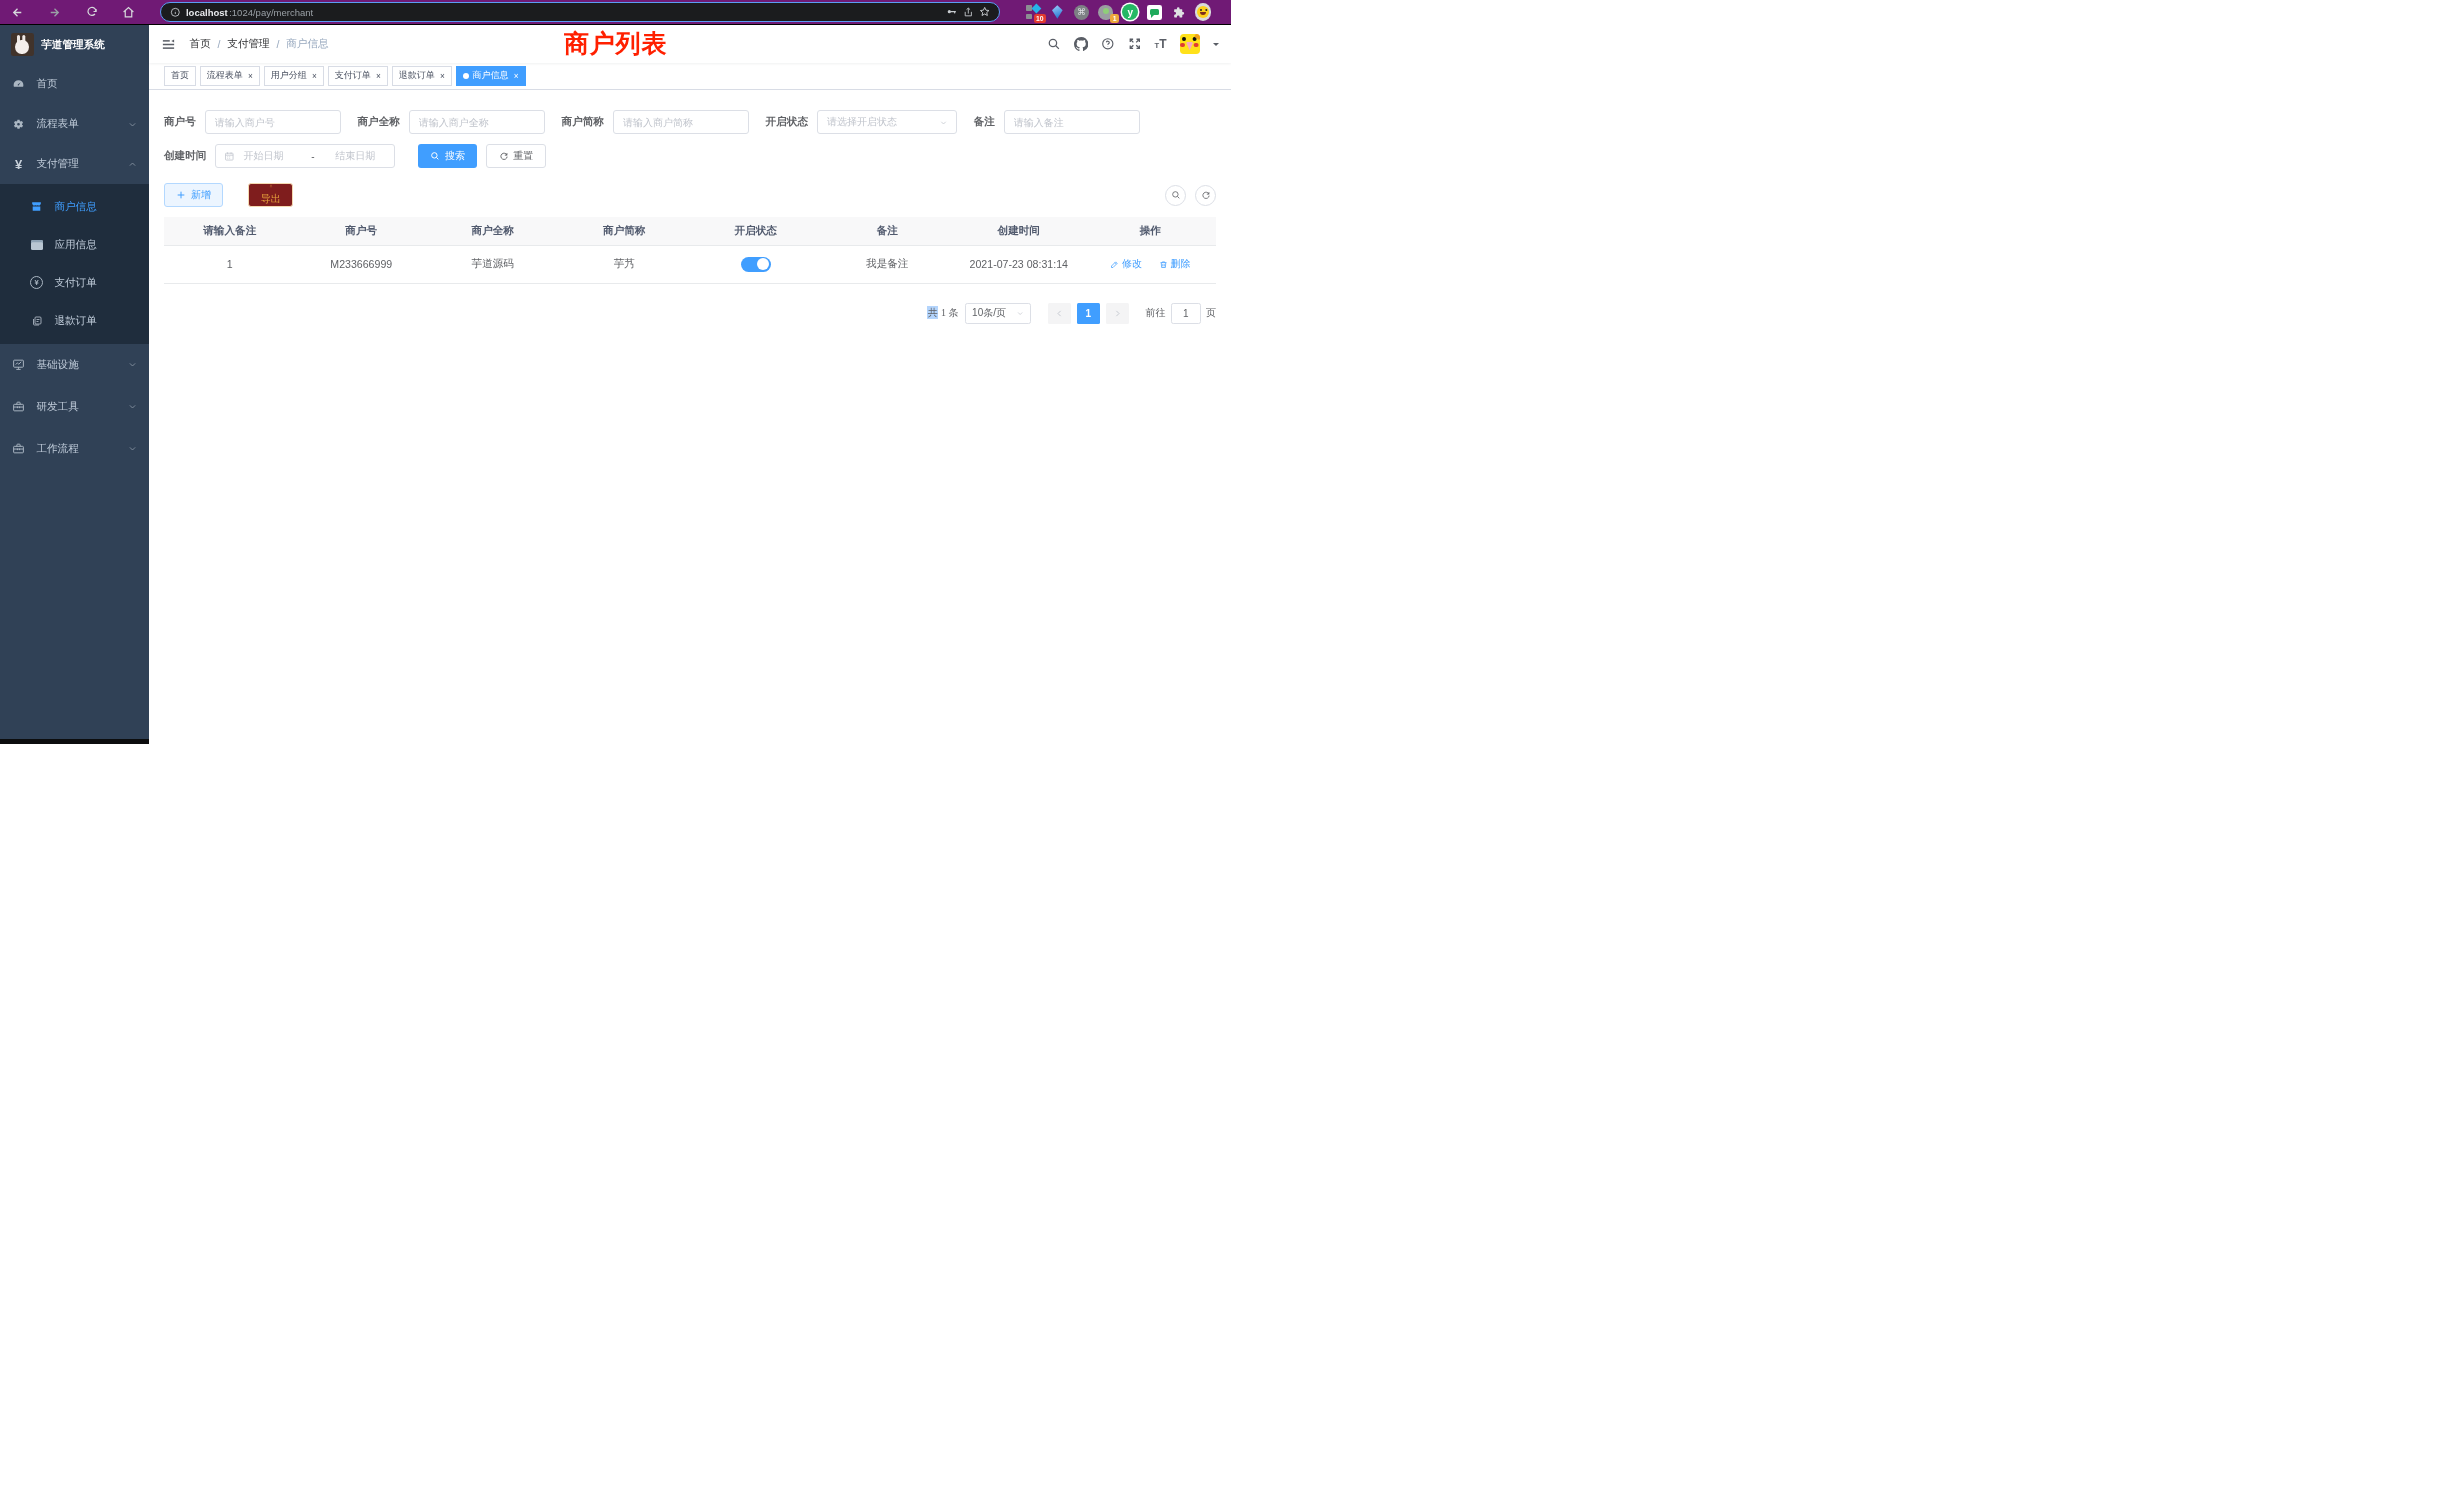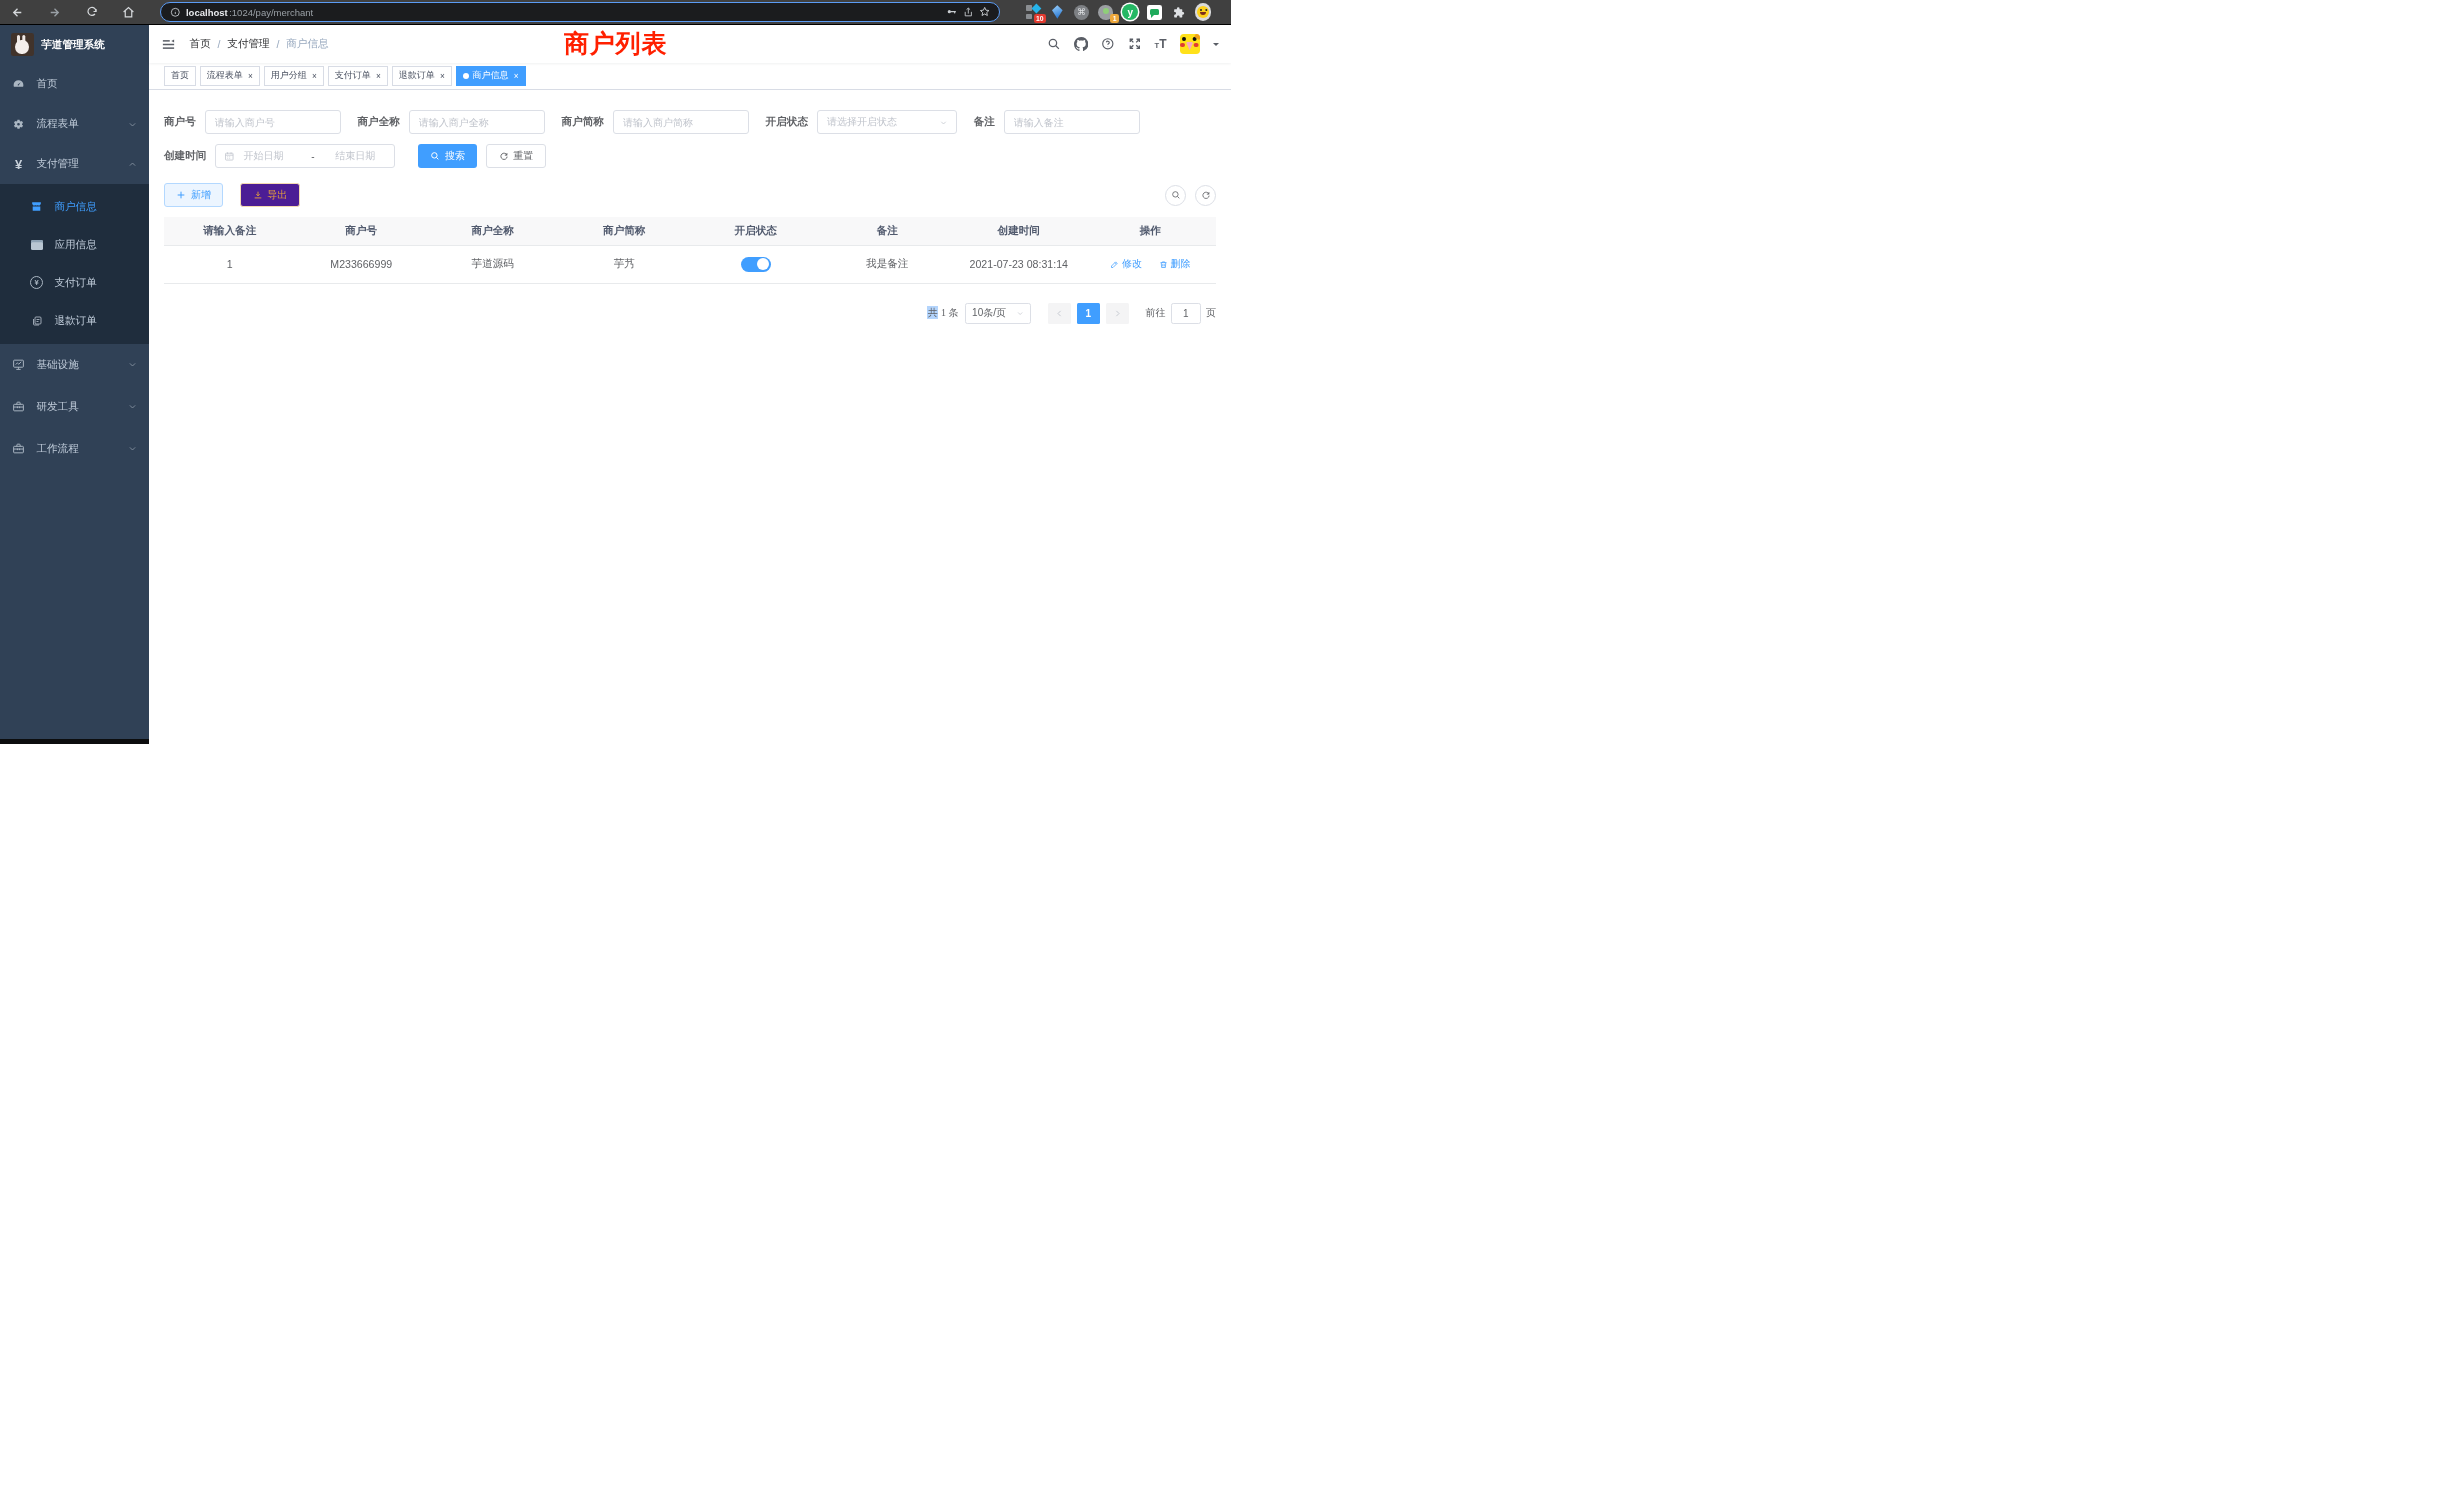--- a/index.html
+++ b/index.html
@@ -1,20 +1,20 @@
 <!DOCTYPE html>
 <html style="font-size:12px"><head>
 <meta charset="utf-8">
 <style>
   * { margin:0; padding:0; box-sizing:border-box; }
   html,body { width:1231px; height:744px; overflow:hidden;
     font-family:"Liberation Sans","DejaVu Sans",sans-serif; background:#fff; }
 
   
-  .browser-bar { height:25px; background:#404040; display:flex; align-items:center;
+  .browser-bar { height:25px; background:#701a75; display:flex; align-items:center;
     padding:0 7.6px; gap:17px; border-bottom:0.8px solid #000; }
   .nav-btn { width:20px; height:20px; display:flex; align-items:center; justify-content:center;
     color:#d6d9dc; flex:0 0 auto; }
   .nav-btn.dim { color:#9aa0a6; }
   .omnibox { width:840px; height:20px; margin-left:4.5px; background:#1b1c1e;
     border:1.5px solid #5b9cf5; border-radius:10.6px; display:flex; align-items:center;
     padding:0 9px; font-size:9.5px; gap:5.3px; flex:0 0 auto; }
   .url-host { color:#e8eaed; font-weight:700; }
   .url-rest { color:#9aa0a6; margin-left:-3.8px; }
   .omni-spacer { flex:1; }
@@ -149,21 +149,21 @@
     cursor:text; }
   .date-range .cal { color:#c0c4cc; display:flex; }
   .date-range .dph { flex:1; text-align:left; padding-left:4.5px; }
   .date-range .dph.end { text-align:center; }
   .date-range .dash { color:#606266; }
   .btn { height:24px; border-radius:3px; font-size:10px; display:inline-flex; align-items:center;
     gap:4.5px; padding:0 11.4px; border:0.8px solid transparent; cursor:pointer; background:#fff; }
   .btn-primary { background:#409eff; color:#fff; margin-left:6px; }
   .btn-default { border-color:#dcdfe6; color:#606266; margin-left:9px; }
   .btn-plain-primary { background:#ecf5ff; border-color:#b3d8ff; color:#409eff; }
-  .btn-plain-warning { background:#4c1d95; border-color:#f5dab1; color:#e6a23c; margin-left:17px; }
+  .btn-plain-warning { background:#7f1d1d; border-color:#f5dab1; color:#e6a23c; margin-left:25px;flex-direction:column; }
   .toolbar { display:flex; align-items:center; margin-top:15px; }
   .toolbar-right { margin-left:auto; display:flex; gap:9px; }
   .circle-btn { width:21px; height:21px; border:0.8px solid #dcdfe6; border-radius:50%;
     background:#fff; color:#606266; display:flex; align-items:center; justify-content:center;
     cursor:pointer; }
 
   table.grid { width:100%; border-collapse:collapse; table-layout:fixed; margin-top:10px; }
   table.grid th { background:#f8f8f9; color:#515a6e; font-size:10.6px; font-weight:700;
     height:28px; text-align:center; border-bottom:0.8px solid #e8eaec; }
   table.grid td { height:38px; text-align:center; font-size:10.6px; color:#606266;

